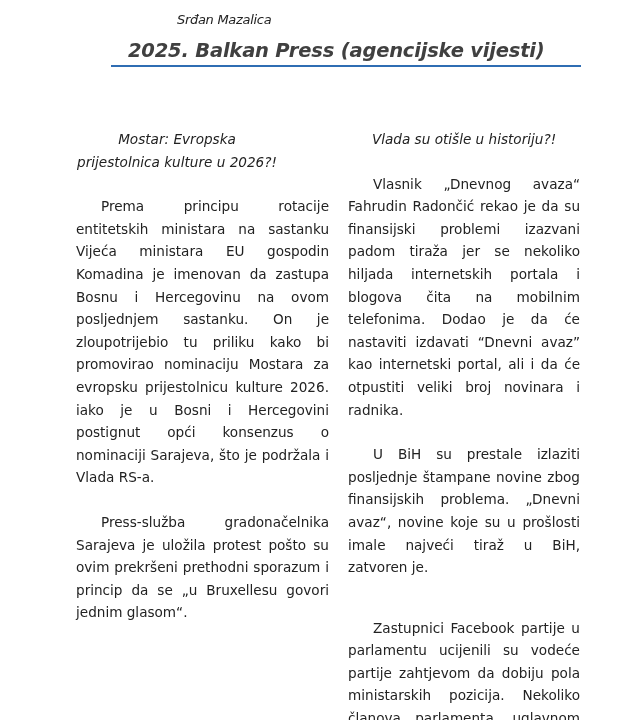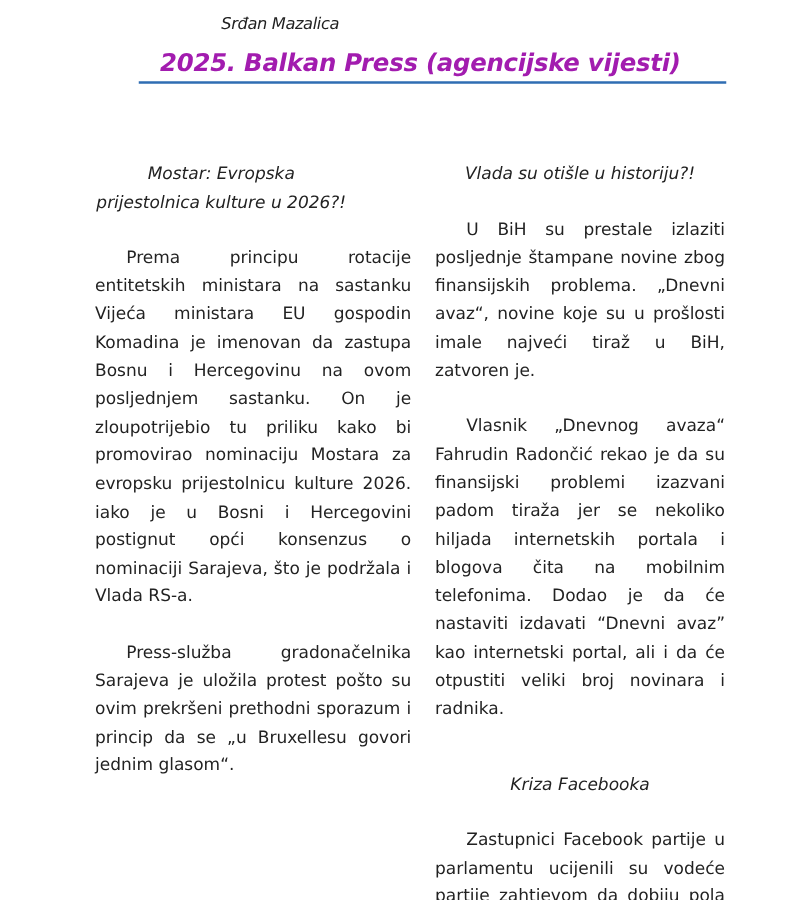--- a/index.html
+++ b/index.html
@@ -1,21 +1,21 @@
 <!DOCTYPE html>
 <html><head>
 <meta charset="utf-8">
 <style>
   html, body { margin: 0; padding: 0; background: #ffffff; }
   body { width: 632px; height: 720px; overflow: hidden; position: relative;
          font-family: "DejaVu Sans", sans-serif; color: #1a1a1a; }
   .author { position: absolute; left: 129px; top: 12px; font-size: 13px; font-style: italic;
             font-family: "DejaVu Sans", sans-serif; color: #222; letter-spacing: -0.3px; margin-left: 48px; }
   .chapter-title { position: absolute; left: 128px; top: 39px; font-size: 19.5px; font-weight: bold;
-                   font-style: italic; color: #a21caf; letter-spacing: -0.2px; }
+                   font-style: italic; color: #404040; letter-spacing: -0.2px; }
   .rule { position: absolute; left: 111px; top: 65px; width: 470px; height: 2px; background: #2f6db3; }
   .col { position: absolute; top: 128px; width: 253px; font-size: 13.6px; line-height: 22.6px; color: #222; }
   .col.left { left: 76px; }
   .col.right { left: 348px; width: 232px; }
   .col .heading { font-style: italic; text-align: center; padding-left: 0; margin: 0 0 22px 0; }
   .col .para { text-align: justify; text-indent: 25px; margin: 0 0 22px 0; hyphens: manual; }
   .col.left .heading { padding-left: 1px; width: 200px; }
 </style>
 </head>
 <body>
@@ -29,21 +29,20 @@
     <div>
       <p class="heading">Mostar: Evropska prijestolnica kulture u 2026?!</p>
       <p class="para">Prema principu rotacije entitetskih ministara na sastanku Vijeća ministara EU gospodin Komadina je imenovan da zastupa Bosnu i Hercegovinu na ovom posljednjem sastanku. On je zloupotrijebio tu priliku kako bi promovirao nominaciju Mostara za evropsku prijestolnicu kulture 2026. iako je u Bosni i Hercegovini postignut opći konsenzus o nominaciji Sarajeva, što je podržala i Vlada RS-a.</p>
       <p class="para">Press-služba gradonačelnika Sarajeva je uložila protest pošto su ovim prekršeni prethodni sporazum i princip da se „u Bruxellesu govori jednim glasom“.</p>
     </div>
   </div>
 
   <div class="col right">
     <div>
       <p class="heading">Vlada su otišle u historiju?!</p>
+      <p class="para">Vlasnik „Dnevnog avaza“ Fahrudin Radončić rekao je da su finansijski problemi izazvani padom tiraža jer se nekoliko hiljada internetskih portala i blogova čita na mobilnim telefonima. Dodao je da će nastaviti izdavati “Dnevni avaz” kao internetski portal, ali i da će otpustiti veliki broj novinara i radnika.</p>
       <p class="para">U BiH su prestale izlaziti posljednje štampane novine zbog finansijskih problema. „Dnevni avaz“, novine koje su u prošlosti imale najveći tiraž u BiH, zatvoren je.</p>
-      <p class="para">Vlasnik „Dnevnog avaza“ Fahrudin Radončić rekao je da su finansijski problemi izazvani padom tiraža jer se nekoliko hiljada internetskih portala i blogova čita na mobilnim telefonima. Dodao je da će nastaviti izdavati “Dnevni avaz” kao internetski portal, ali i da će otpustiti veliki broj novinara i radnika.</p>
     </div>
     <div style="margin-top:38px;">
-      <p class="heading">Kriza Facebooka</p>
       <p class="para">Zastupnici Facebook partije u parlamentu ucijenili su vodeće partije zahtjevom da dobiju pola ministarskih pozicija. Nekoliko članova parlamenta, uglavnom mladih ljudi bez političkog iskustva, rekli su da svakodnevno putem interneta od svojih birača dobijaju zahtjeve za promjenama u zemlji. Ostale staromodne partije tvrde da</p>
     </div>
   </div>
 </div>
 
 </body></html>

